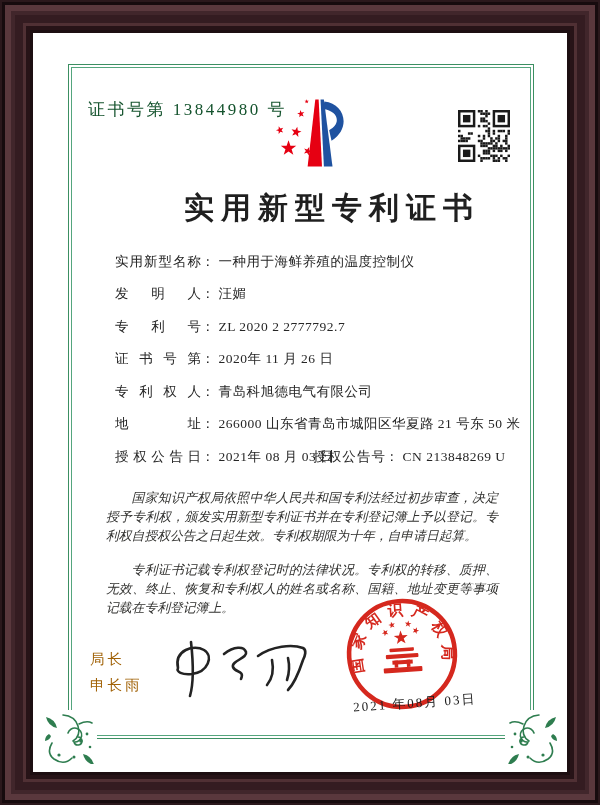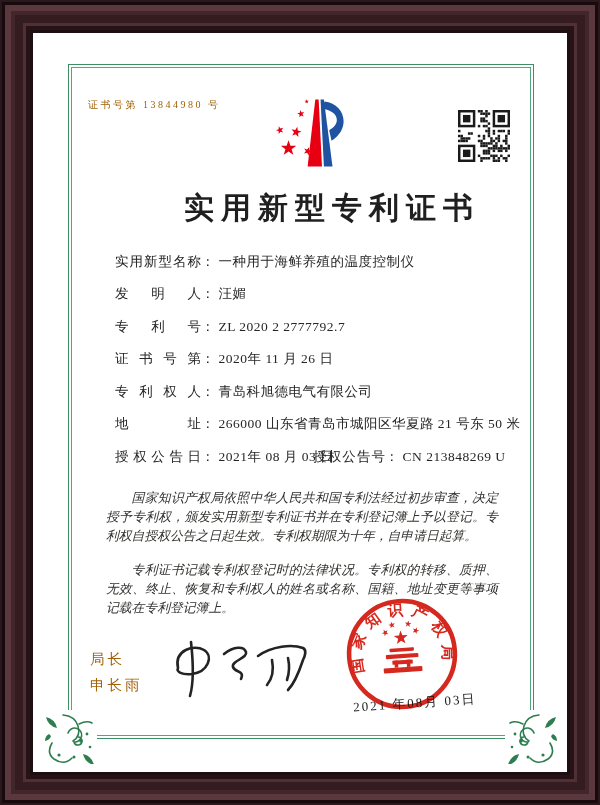--- a/index.html
+++ b/index.html
@@ -21,21 +21,21 @@
       inset 0 0 0 33px #1d0e11;
   }
   
   .green-border{position:absolute;left:68px;top:64px;width:464px;height:673px;border:1px solid #3c8f62;z-index:1;}
   .green-border::after{content:"";position:absolute;inset:2px;border:1px solid #54a57d;}
   .corner-ornament{position:absolute;width:54px;height:54px;background:#fff;z-index:2;display:flex;align-items:center;justify-content:center;}
   .orn-bl{left:43px;top:710px;}
   .orn-br{left:505px;top:710px;}
 
   
-  .cert-no{position:absolute;left:88px;top:98px;font-size:10px;letter-spacing:2.5px;color:#a16207;z-index:3;}
+  .cert-no{position:absolute;left:88px;top:98px;font-size:17px;letter-spacing:2.5px;color:#14532d;z-index:3;}
   .logo{position:absolute;left:252px;top:90px;width:96px;height:86px;z-index:3;}
   .qr{position:absolute;left:458px;top:110px;width:52px;height:52px;z-index:3;}
   .title{
     position:absolute;left:0;top:188px;width:100%;text-align:center;z-index:3;
     font-size:30px;font-weight:700;letter-spacing:7px;color:#1f1f1f;padding-left:32px;
   }
 
   
   .fields{position:absolute;left:95px;top:253px;width:420px;z-index:3;font-size:13.5px;}
   .field-row{position:absolute;left:0;white-space:nowrap;}

